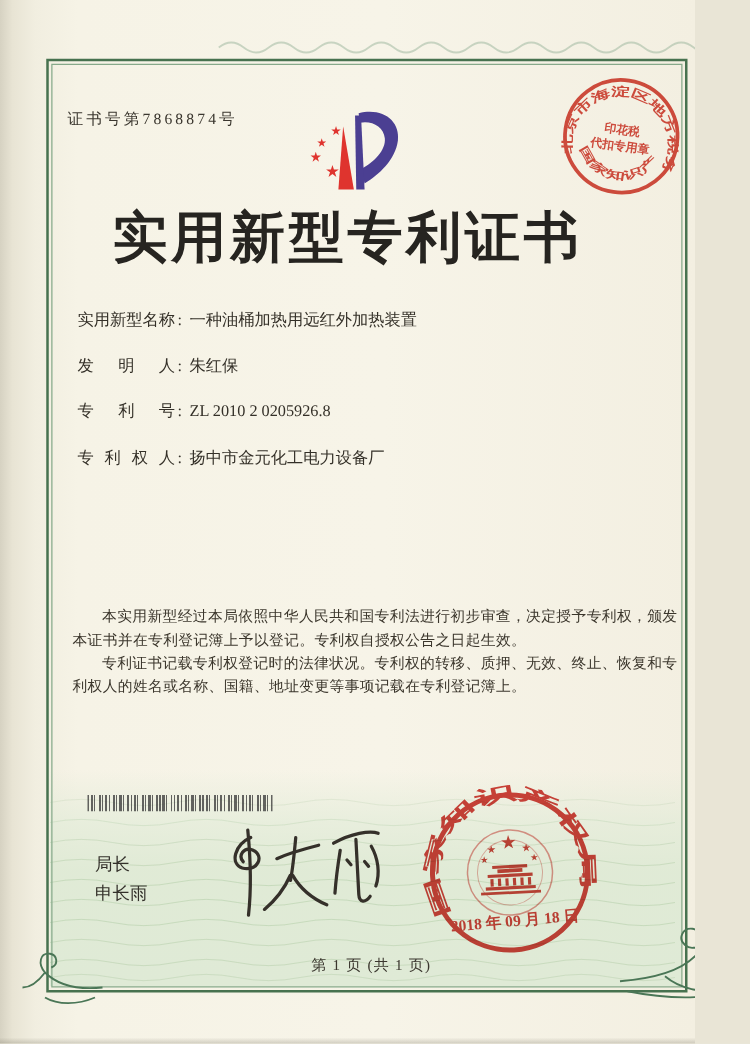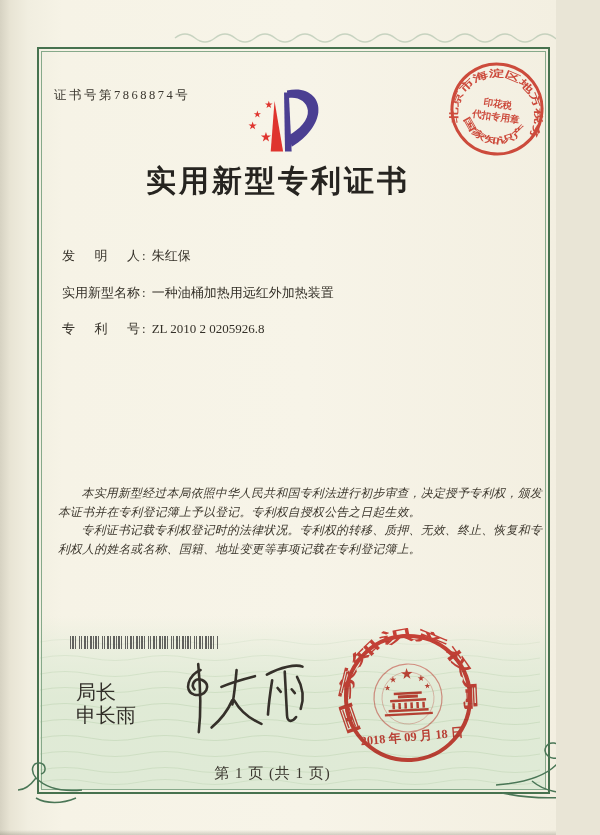--- a/index.html
+++ b/index.html
@@ -16,43 +16,43 @@
   .band svg{position:absolute;left:0;top:0;}
   
   .frame{position:absolute;left:37px;top:47px;width:509px;height:743px;
     border:2px solid #47724f;pointer-events:none;}
   .frame::before{content:"";position:absolute;left:2px;top:2px;right:2px;bottom:2px;
     border:1px solid #86a98a;}
   .ornament-top{position:absolute;left:0;top:26px;}
   .cert-no{position:absolute;left:54px;top:87px;font-size:12.5px;letter-spacing:2.5px;color:#3a362e;}
   .logo{position:absolute;left:242px;top:82px;}
   .title{position:absolute;left:0;right:0;top:161px;text-align:center;
-    font-size:30px;font-weight:bold;letter-spacing:3px;color:#262420;}
+    font-size:44px;font-weight:bold;letter-spacing:3px;color:#262420;}
   
   .fields{position:absolute;left:62px;top:247px;width:486px;font-size:13px;color:#343028;}
   .frow{line-height:18px;height:18px;margin-bottom:18.6px;white-space:nowrap;position:relative;}
   .flabel{display:inline-block;width:78px;text-align:justify;text-align-last:justify;vertical-align:top;}
   .fcolon{display:inline-block;margin:0 6px 0 2px;}
   .grant-right{position:absolute;left:268px;top:0;}
   
   .bodytext{position:absolute;left:58px;top:484px;width:484px;
-    font-size:11.8px;letter-spacing:.3px;line-height:18.5px;color:#3b362c;text-align:justify;font-style:italic;}
+    font-size:11.8px;letter-spacing:.3px;line-height:18.5px;color:#3b362c;text-align:justify;}
   .bodytext p{margin:0;text-indent:2em;}
   .barcode{position:absolute;left:70px;top:636px;width:148px;height:13px;opacity:.78;
     background:repeating-linear-gradient(90deg,#3a3a3a 0 1px,rgba(0,0,0,0) 1px 2.5px,#3a3a3a 2.5px 4.5px,rgba(0,0,0,0) 4.5px 5.5px,#3a3a3a 5.5px 6.3px,rgba(0,0,0,0) 6.3px 9px,#3a3a3a 9px 10.5px,rgba(0,0,0,0) 10.5px 11.5px);}
-  .signer{position:absolute;left:76px;top:681px;font-size:20px;line-height:23px;color:#33302a;}
+  .signer{position:absolute;left:76px;top:681px;font-size:14px;line-height:23px;color:#33302a;}
   .signature{position:absolute;left:172px;top:656px;transform:rotate(-3deg);}
   .seal{position:absolute;mix-blend-mode:multiply;opacity:.9;}
   .seal.tax{left:447px;top:59px;transform:rotate(8deg);}
   .seal.office{left:338px;top:628px;transform:rotate(-3deg);}
   .flourish{position:absolute;}
   .flourish.left{left:16px;top:760px;}
   .flourish.right{left:492px;top:733px;}
-  .footer{position:absolute;left:200px;top:764px;width:145px;text-align:center;
-    font-size:15px;letter-spacing:1px;color:#3a362e;}
+  .footer{position:absolute;left:200px;top:764px;width:145px;text-align:right;
+    font-size:12px;letter-spacing:1px;color:#3a362e;}
 </style>
 </head>
 <body>
 
 <div class="screen">
 
   <div class="band">
     <svg width="505" height="173" viewBox="0 0 505 173">
       <g fill="none" stroke="#b3cda8" stroke-width="0.8">
         <path d="M0,26 q25,-5 50,0 t50,0 t50,0 t50,0 t50,0 t50,0 t50,0 t50,0 t50,0 t50,0" opacity=".25"></path>
@@ -105,27 +105,30 @@
     </text>
     <text x="50" y="48" font-size="9.5" fill="#d23b2e" text-anchor="middle" font-weight="bold">印花税</text>
     <text x="50" y="61" font-size="9.5" fill="#d23b2e" text-anchor="middle" font-weight="bold">代扣专用章</text>
     <text font-size="8.5" fill="#d23b2e" font-weight="bold">
       <textPath href="#tp-tax-bot" xlink:href="#tp-tax-bot" startOffset="0" textLength="108" lengthAdjust="spacingAndGlyphs">国家知识产权局</textPath>
     </text>
   </svg>
 
   <div class="fields">
     <div class="frow">
+      <span class="flabel">实用新型名称</span><span class="fcolon">:</span><span>一种油桶加热用远红外加热装置</span>
+    </div>
+    <div class="frow">
       <span class="flabel">发明人</span><span class="fcolon">:</span><span>朱红保</span>
     </div>
     <div class="frow">
-      <span class="flabel">实用新型名称</span><span class="fcolon">:</span><span>一种油桶加热用远红外加热装置</span>
-    </div>
-    <div class="frow">
       <span class="flabel">专利号</span><span class="fcolon">:</span><span>ZL 2010 2 0205926.8</span>
+    </div>
+    <div class="frow">
+      <span class="flabel">专利权人</span><span class="fcolon">:</span><span>扬中市金元化工电力设备厂</span>
     </div>
   </div>
 
   <div class="bodytext">
     <p>本实用新型经过本局依照中华人民共和国专利法进行初步审查，决定授予专利权，颁发本证书并在专利登记簿上予以登记。专利权自授权公告之日起生效。</p>
     <p>专利证书记载专利权登记时的法律状况。专利权的转移、质押、无效、终止、恢复和专利权人的姓名或名称、国籍、地址变更等事项记载在专利登记簿上。</p>
   </div>
 
   <div class="barcode"></div>
 

